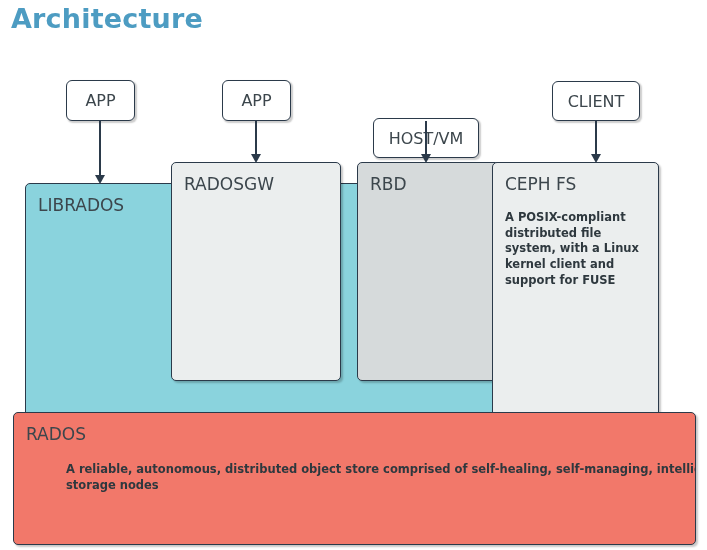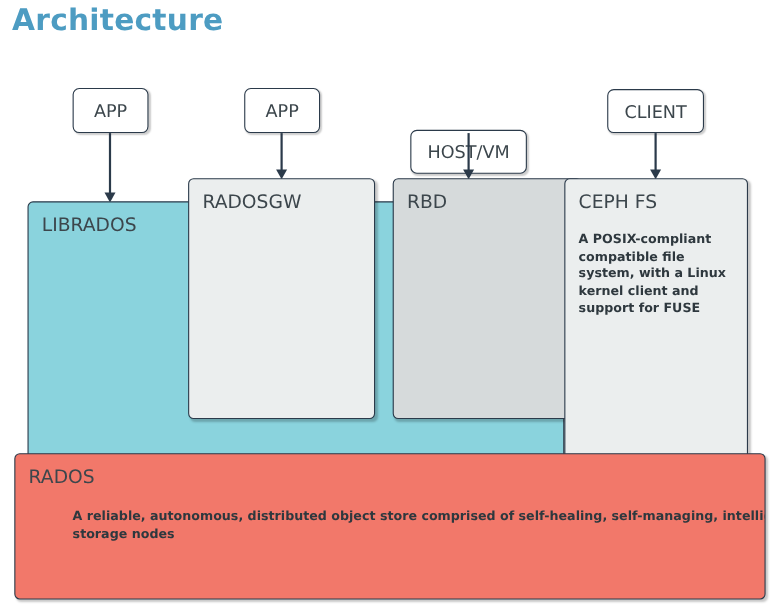--- a/index.html
+++ b/index.html
@@ -135,21 +135,21 @@
 </div>
 
 <div class="layer-box" id="radosgw-box" style="left:171px; top:162px; width:170px; height:219px;">
   <p class="layer-title">RADOSGW</p>
 </div>
 
 <div class="layer-box" id="rbd-box" style="left:341px; top:162px; width:172px; height:219px;margin-left:16px;">
   <p class="layer-title">RBD</p>
 </div>
 
-<div class="layer-box" id="cephfs-box" style="left:513px; top:162px; width:167px; height:270px;">
+<div class="layer-box" id="cephfs-box" style="left:492px; top:162px; width:167px; height:270px;">
   <p class="layer-title">CEPH FS</p>
-  <p class="layer-desc" style="width:148px;">A POSIX-compliant compatible file system, with a Linux kernel client and support for FUSE</p>
+  <p class="layer-desc" style="width:148px;">A POSIX-compliant distributed file system, with a Linux kernel client and support for FUSE</p>
 </div>
 
 <div class="layer-box" id="rados-box" style="left:13px; top:412px; width:683px; height:133px;">
   <p class="layer-title">RADOS</p>
   <p class="layer-desc" style="width:670px;">A reliable, autonomous, distributed object store comprised of self-healing, self-managing, intelligent storage nodes</p>
 </div>
 
 </body></html>

